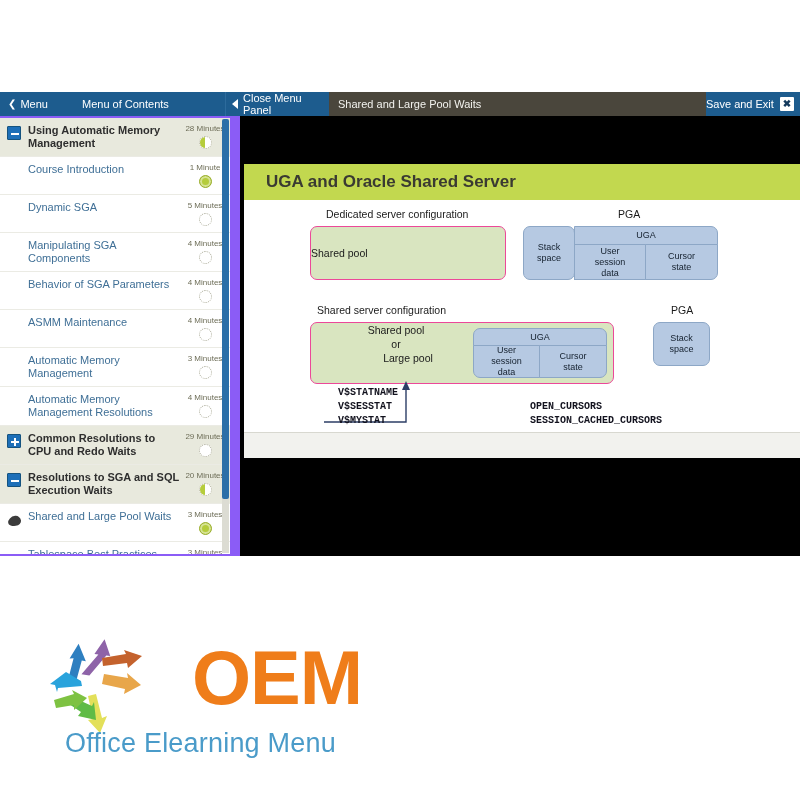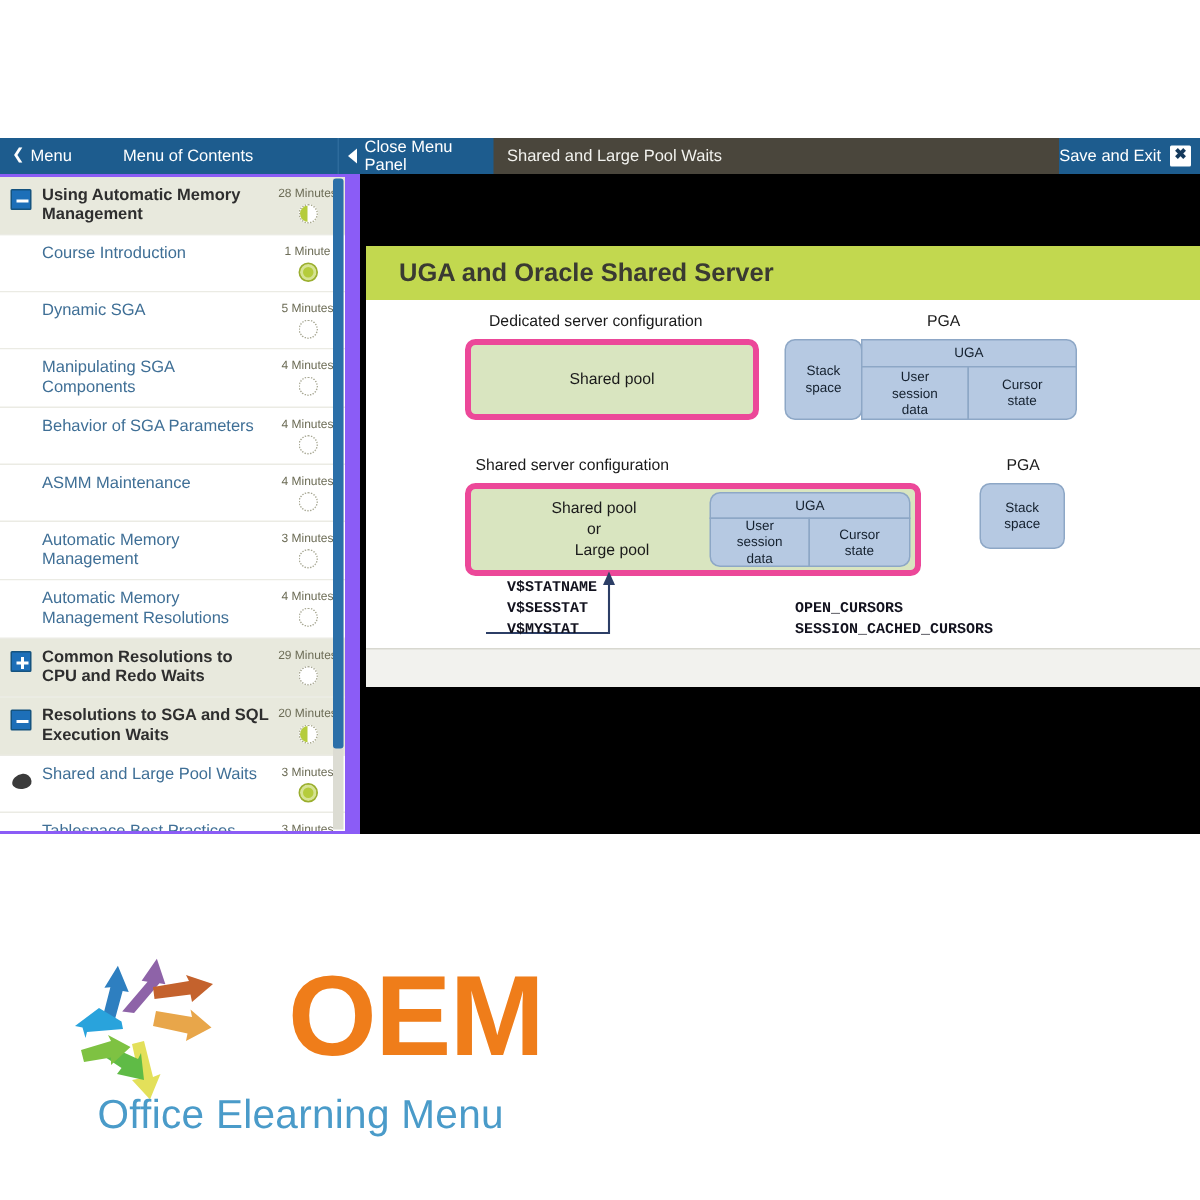--- a/index.html
+++ b/index.html
@@ -45,21 +45,21 @@
     border-bottom: 5px solid transparent;
     border-right: 6px solid #ffffff;
   }
   .tb-title {
     flex: 1 1 auto; background: #4a463c;
     display: flex; align-items: center; padding-left: 9px;
     color: #f2f2ee; font-size: 11px;
   }
   .tb-save {
     flex: 0 0 94px; display: flex; align-items: center;
-    justify-content: flex-end; gap: 6px; padding-right: 6px;
+    justify-content: flex-start; gap: 6px; padding-right: 6px;
   }
   .x-btn {
     width: 14px; height: 14px; background: #ffffff; color: #14395c;
     font-size: 10px; font-weight: bold; line-height: 14px;
     text-align: center; border-radius: 1px;
   }
 
   
   #toc {
     position: absolute; left: 0; top: 24px;
@@ -157,22 +157,22 @@
   }
   #slide-title { font-size: 17px; font-weight: bold; color: #3a3a32; }
   #slide-body { position: relative; height: 258px; background: #ffffff; }
 
   .cap {
     position: absolute; font-size: 10.5px; color: #1a1a1a;
     white-space: nowrap;
   }
   .box-green {
     position: absolute; background: #d9e5c0;
-    border: 4px solid #ec4899; border-radius: 7px;
-    display: flex; align-items: center; justify-content: center;
+    border: 1px solid #ec4899; border-radius: 7px;
+    display: flex; align-items: center; justify-content: flex-start;
     font-size: 10.5px; color: #1a1a1a; text-align: center;
     line-height: 14px;
   }
   .box-blue {
     position: absolute; background: #b6c9e2;
     border: 1px solid #8da7c6;
     display: flex; align-items: center; justify-content: center;
     font-size: 9px; color: #14202e; text-align: center;
     line-height: 11px;
   }

